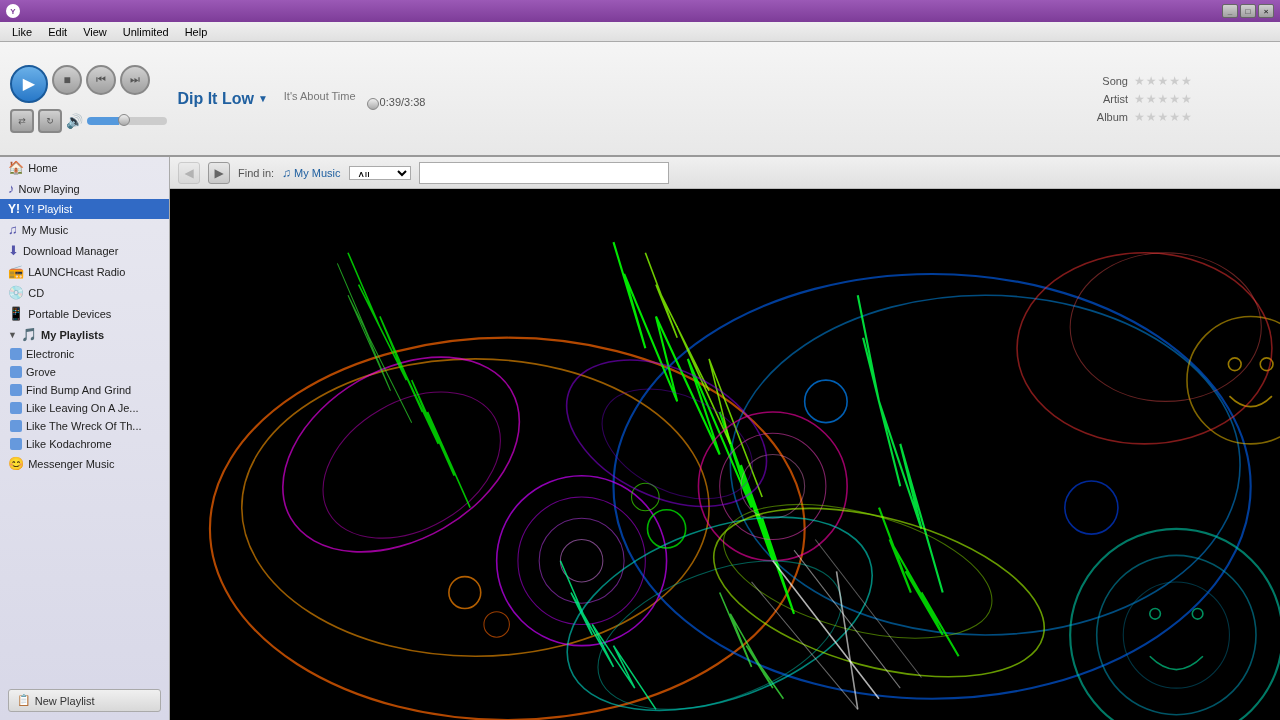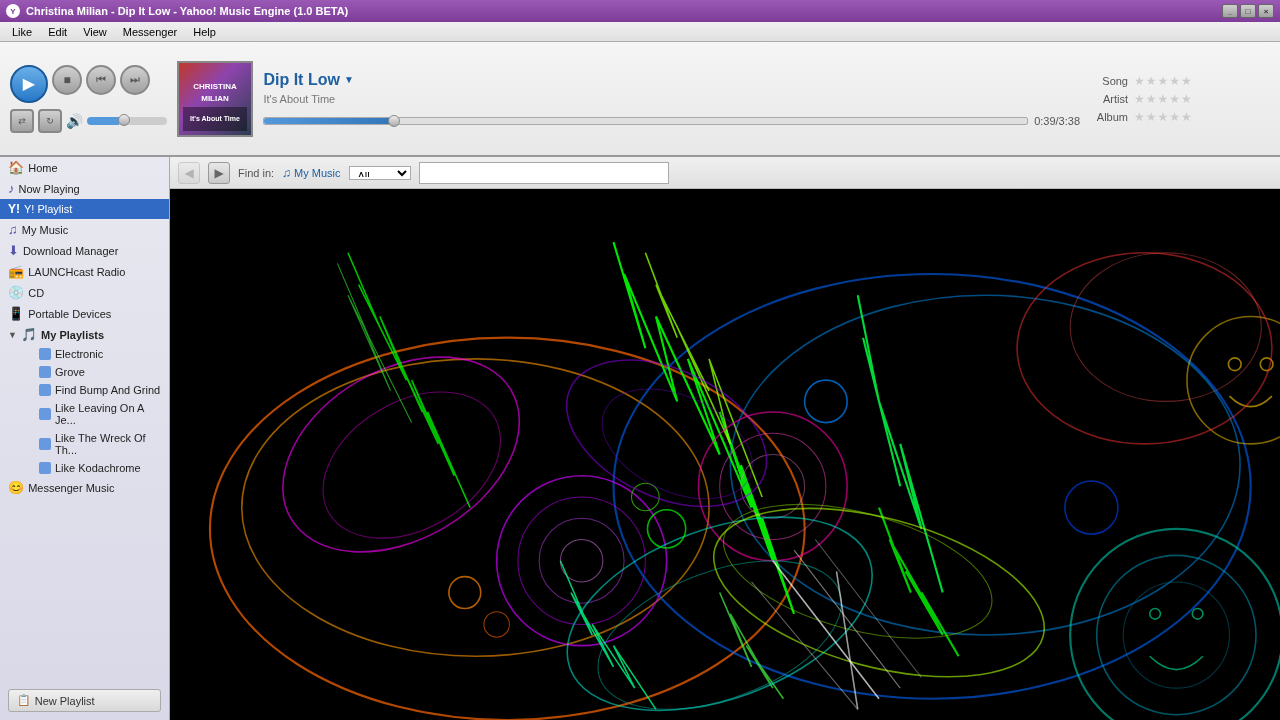--- a/index.html
+++ b/index.html
@@ -96,33 +96,33 @@
       font-size: 8px;
       font-weight: bold;
       text-align: center;
       position: relative;
     }
 
     
     #track-info {
       flex: 1;
       display: flex;
-      flex-direction: column;
-      gap: 4px;
+      flex-direction: row;
+      gap: 16px;
     }
     #track-title-row { display: flex; align-items: center; gap: 4px; }
     #track-title { font-size: 16px; font-weight: bold; color: #2060a0; }
     #track-dropdown { font-size: 10px; color: #2060a0; cursor: pointer; }
     #track-artist { font-size: 12px; color: #555; }
     #track-album { font-size: 11px; color: #777; }
 
     
     #progress-area {
       display: flex;
-      align-items: center;
+      align-items: flex-end;
       gap: 6px;
       margin-top: 6px;
     }
     #progress-bar-container {
       flex: 1;
       height: 8px;
       background: #e0e0e0;
       border: 1px solid #aaa;
       border-radius: 2px;
       position: relative;
@@ -193,21 +193,21 @@
       align-items: center;
       gap: 4px;
       padding: 3px 8px;
       cursor: pointer;
       font-size: 11px;
       color: #222;
       font-weight: bold;
     }
     .collapse-arrow { font-size: 9px; color: #555; }
 
-    .sidebar-child { padding-left: 37px; }
+    .sidebar-child { padding-left: 8px; }
     .playlist-icon-sm { width: 12px; height: 12px; background: #6699dd; border-radius: 2px; flex-shrink: 0; margin-left: 2px; }
 
     #new-playlist-btn {
       margin: 8px;
       padding: 4px 8px;
       background: linear-gradient(to bottom, #f0f0f0, #d8d8d8);
       border: 1px solid #aaa;
       border-radius: 3px;
       cursor: pointer;
       font-size: 11px;
@@ -279,34 +279,33 @@
       position: relative;
     }
     #viz-svg { width: 100%; height: 100%; }
   </style>
 </head>
 <body>
 
 <div id="title-bar">
   <div id="title-bar-left">
     <div id="title-bar-icon">Y</div>
-    <span>Christina Milian - Dip It Low - Yahoo! Music Engine (1.0 BETA)</span>
   </div>
   <div id="title-bar-controls">
     <div class="title-btn">_</div>
     <div class="title-btn">□</div>
     <div class="title-btn">×</div>
   </div>
 </div>
 
 <div id="menu-bar">
   <span class="menu-item">Like</span>
   <span class="menu-item">Edit</span>
   <span class="menu-item">View</span>
-  <span class="menu-item">Messenger</span>
+  <span class="menu-item">Unlimited</span>
   <span class="menu-item">Help</span>
 </div>
 
 <div id="player-area">
 
   <div id="transport">
     <div id="transport-top">
       <button class="transport-btn btn-play">▶</button>
       <button class="transport-btn btn-stop">■</button>
       <button class="transport-btn btn-prev">⏮</button>
@@ -317,38 +316,20 @@
       <button class="transport-btn btn-repeat">↻</button>
       <div id="volume-area">
         <span id="volume-icon">🔊</span>
         <div id="volume-slider" style="background: linear-gradient(to right, rgb(85, 153, 221) 0%, rgb(85, 153, 221) 40%, rgb(204, 204, 204) 40%);">
           <div id="volume-thumb" style="left: 38%;"></div>
         </div>
       </div>
     </div>
   </div>
 
-  <div id="album-art">
-    <div id="album-art-inner">
-      <svg width="72" height="72" viewBox="0 0 72 72" xmlns="http://www.w3.org/2000/svg">
-        <defs>
-          <linearGradient id="ag1" x1="0%" y1="0%" x2="100%" y2="100%">
-            <stop offset="0%" style="stop-color:#c0392b"></stop>
-            <stop offset="40%" style="stop-color:#8e44ad"></stop>
-            <stop offset="100%" style="stop-color:#2c3e50"></stop>
-          </linearGradient>
-        </defs>
-        <rect width="72" height="72" fill="url(#ag1)"></rect>
-        <text x="36" y="26" text-anchor="middle" fill="white" font-size="8" font-weight="bold">CHRISTINA</text>
-        <text x="36" y="38" text-anchor="middle" fill="white" font-size="8" font-weight="bold">MILIAN</text>
-        <rect x="4" y="44" width="64" height="24" fill="rgba(0,0,0,0.4)"></rect>
-        <text x="36" y="58" text-anchor="middle" fill="white" font-size="7">It's About Time</text>
-      </svg>
-    </div>
-  </div>
 
   <div id="track-info">
     <div id="track-title-row">
       <span id="track-title">Dip It Low</span>
       <span id="track-dropdown">▼</span>
     </div>
     <div id="track-album">It's About Time</div>
     <div id="progress-area">
       <div id="progress-bar-container">
         <div id="progress-fill" style="width: 17%;"></div>

